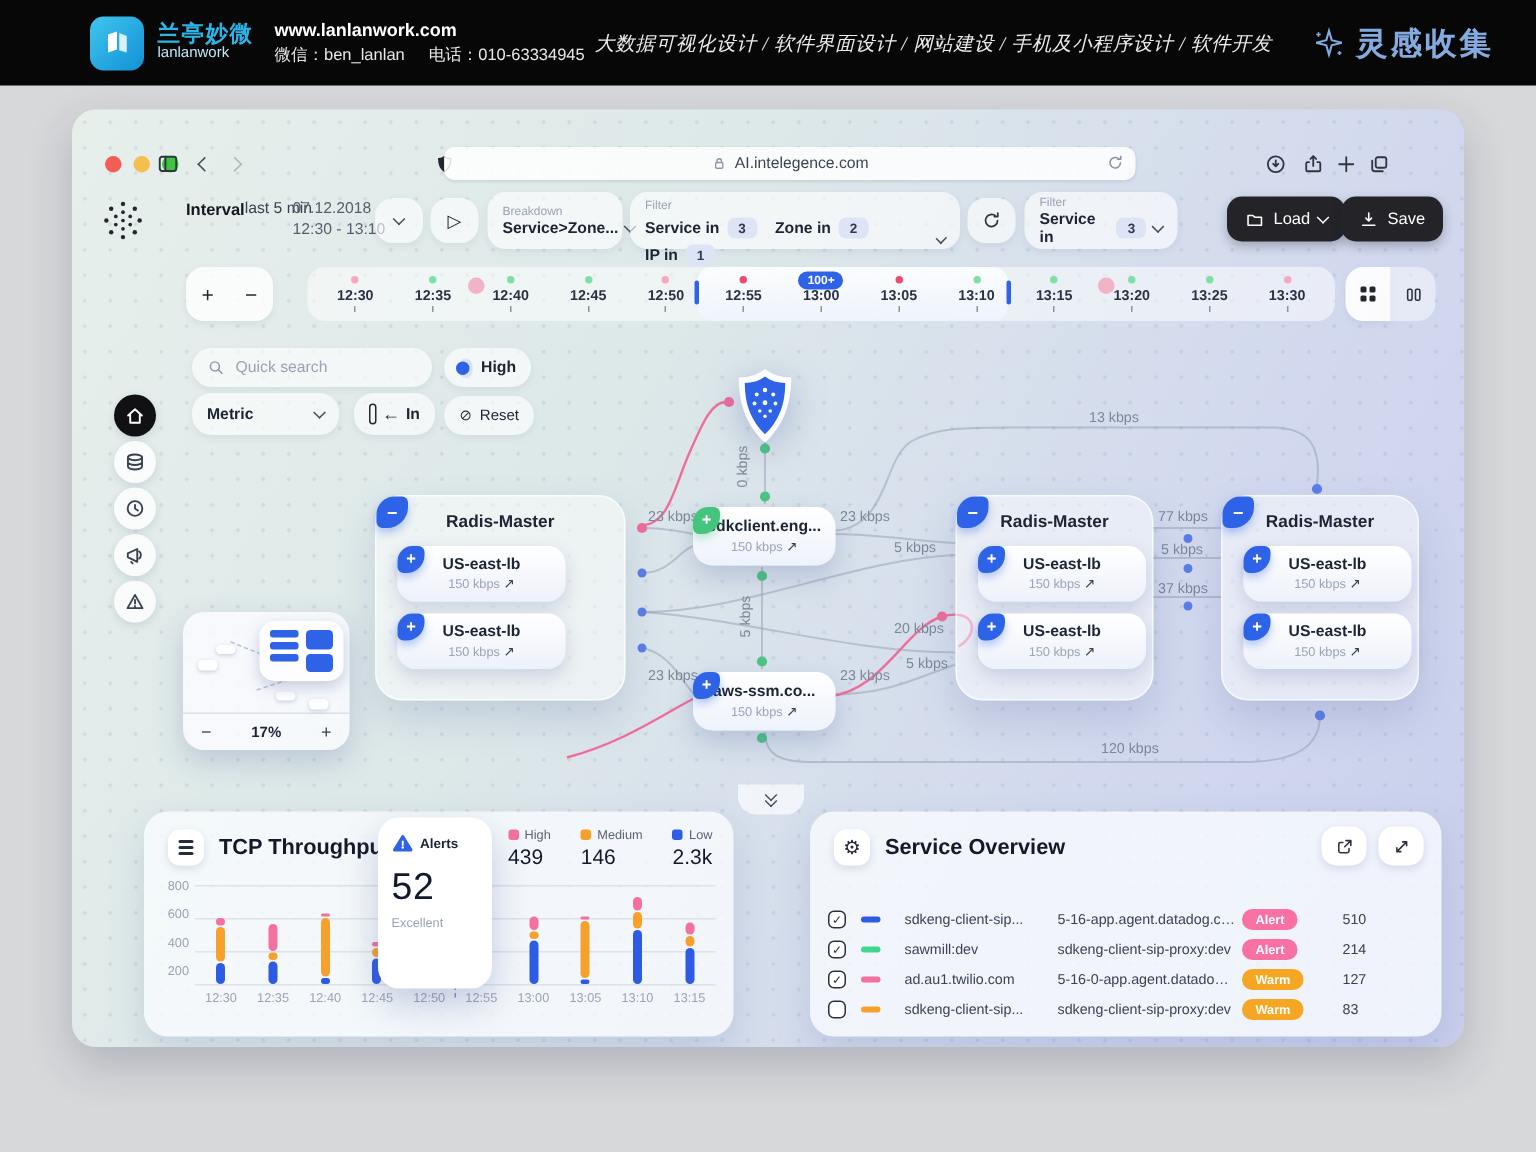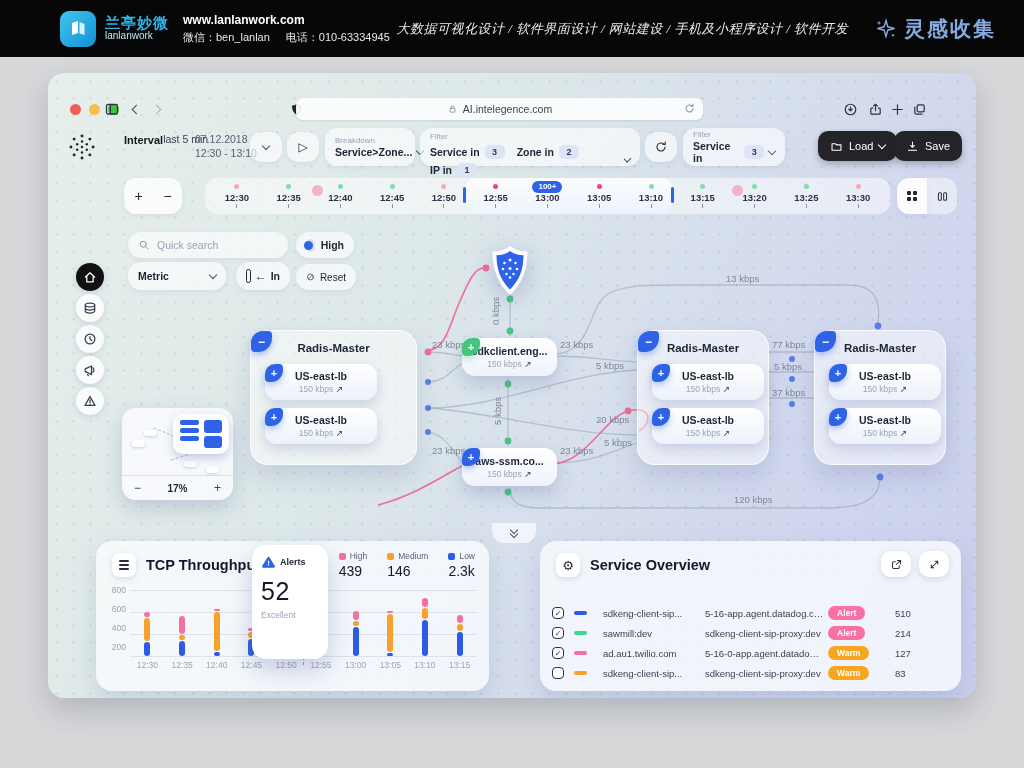--- a/index.html
+++ b/index.html
@@ -20,21 +20,21 @@
   
   .window{position:absolute;left:48px;top:73px;width:928px;height:625px;border-radius:16px;overflow:hidden;
     background:linear-gradient(118deg,#e7efeb 0%,#dde8e9 38%,#d2d9ee 72%,#c9cfec 100%);
     box-shadow:0 12px 30px rgba(40,50,80,.22);}
   .window:before{content:"";position:absolute;inset:0;background-image:radial-gradient(circle,rgba(100,115,150,.14) 1px,transparent 1.3px);background-size:17px 17px;pointer-events:none;}
   
   .lights{position:absolute;left:22px;top:31px;display:flex;gap:8px;}
   .light{width:11px;height:11px;border-radius:50%;}
   .l-red{background:#f35d54;} .l-yel{background:#f6bd4f;} .l-grn{background:#3ec43f;}
   .chrome-ic{position:absolute;top:26px;width:20px;height:20px;display:flex;align-items:center;justify-content:center;color:#2e3440;}
-  .urlbar{position:absolute;left:248px;top:25px;width:407px;height:22px;border-radius:7px;background:rgba(255,255,255,.85);box-shadow:0 1px 2px rgba(60,70,100,.12);display:flex;align-items:center;justify-content:center;gap:5px;font-size:10.5px;color:#3c4452;}
+  .urlbar{position:absolute;left:248px;top:25px;width:461px;height:22px;border-radius:7px;background:rgba(255,255,255,.85);box-shadow:0 1px 2px rgba(60,70,100,.12);display:flex;align-items:center;justify-content:center;gap:5px;font-size:10.5px;color:#3c4452;}
   .urlbar .reload{position:absolute;right:7px;top:4px;}
   
   .tb{position:absolute;display:flex;align-items:center;}
   .pill{background:rgba(255,255,255,.62);border-radius:12px;box-shadow:0 2px 5px rgba(90,105,150,.10);}
   .two-line .lab{font-size:8px;color:#9aa3b5;margin-bottom:1px;}
   .two-line .val{font-size:10.5px;font-weight:bold;color:#1d2434;display:flex;align-items:center;gap:5px;}
   .chv{display:inline-block;width:5px;height:5px;border-right:1.4px solid #444c5c;border-bottom:1.4px solid #444c5c;transform:rotate(45deg);margin-top:-2px;}
   .chv.lt{transform:rotate(135deg);margin:0;}
   .chv.rt{transform:rotate(-45deg);margin:0;}
   .chv.wh{border-color:#fff;}

